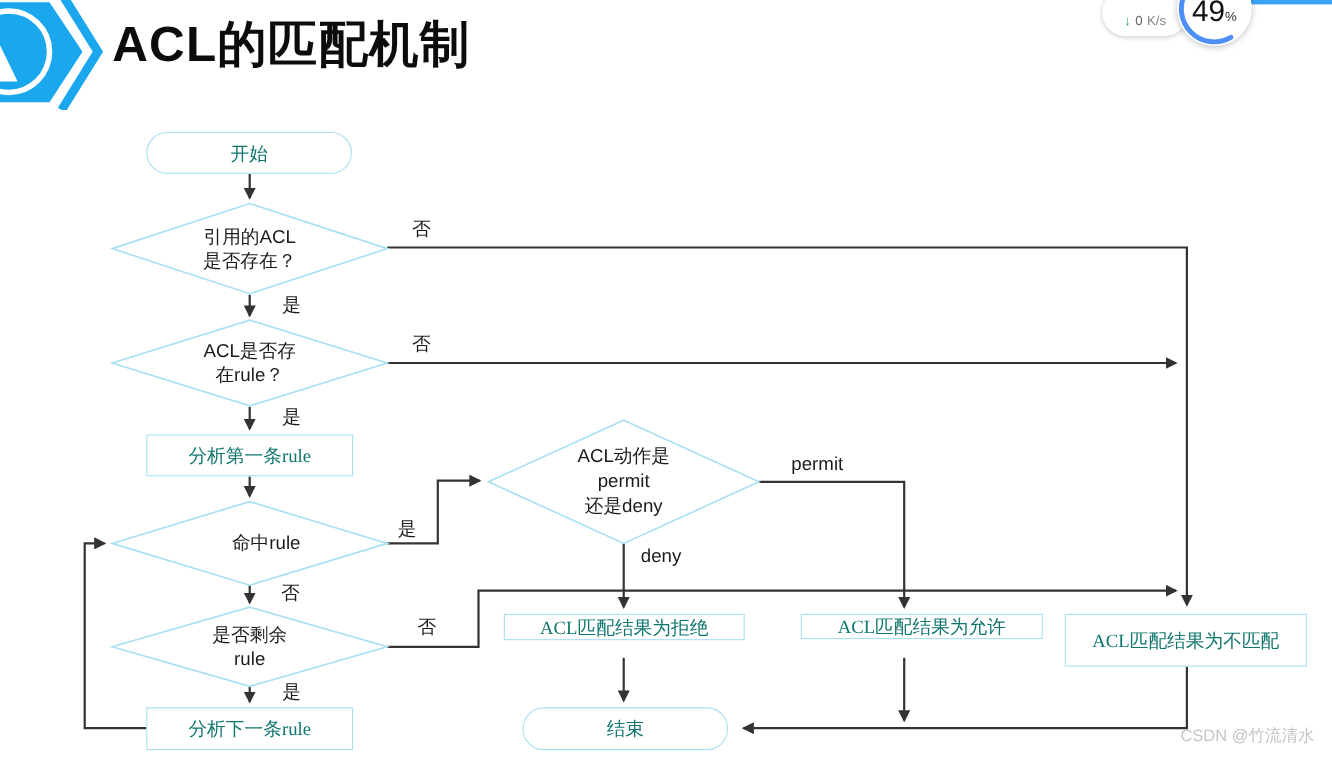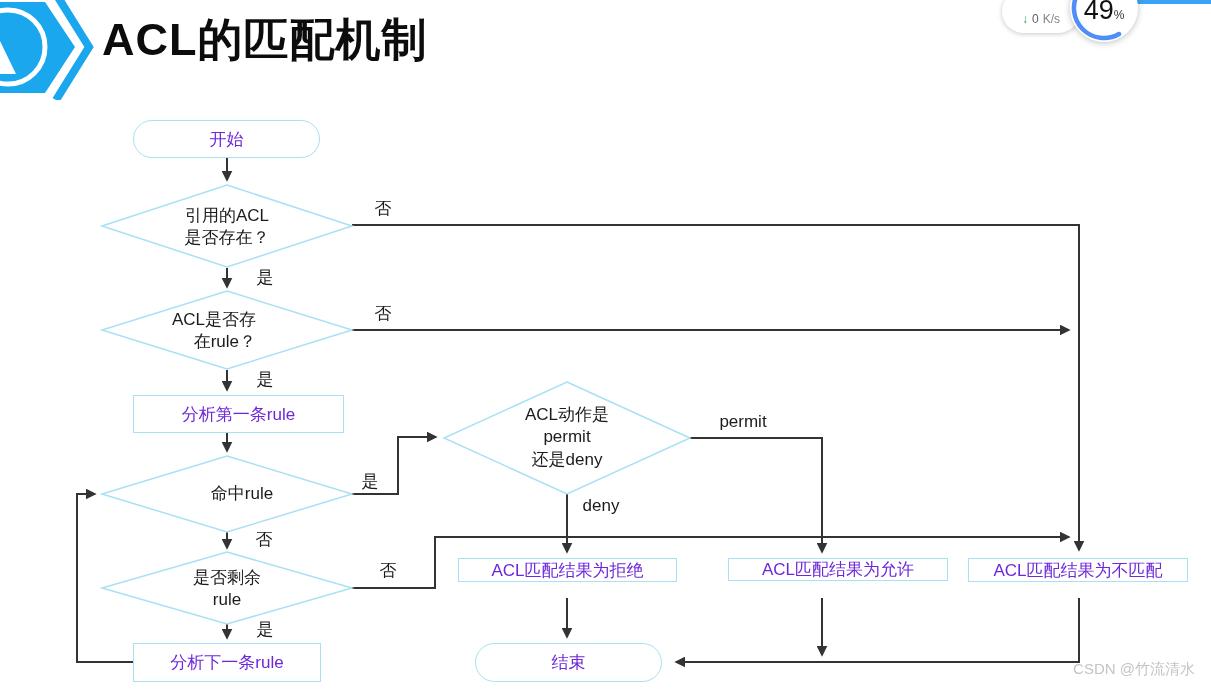--- a/index.html
+++ b/index.html
@@ -32,21 +32,21 @@
   .pct-text {
     position:absolute; left:0; top:22px; width:100%; text-align:center;
     color:#111; font-size:27px; line-height:28px;
   }
   .pct-text .pct-sign { font-size:12px; color:#333; }
   
   .connectors { position:absolute; left:0; top:0; }
   .node {
     position:absolute; box-sizing:border-box; display:flex; align-items:center;
     justify-content:center; background:#fff; border:1.5px solid #a9e0f3;
-    color:#6d28d9; font-size:17px; text-align:right;
+    color:#0f766e; font-size:17px; text-align:right;font-family:Liberation Serif, serif;
   }
   .pill-node { border-radius:20px; }
   .dtext {
     position:absolute; transform:translate(-50%,-50%); text-align:center;
     color:#1b1b1b; font-size:17px; line-height:1.32; white-space:pre-line;
   }
   .elabel {
     position:absolute; transform:translate(-50%,-50%);
     color:#1b1b1b; font-size:17px; white-space:nowrap;
   }
@@ -108,30 +108,30 @@
     <g fill="#ffffff" stroke="#a9e0f3" stroke-width="1.5">
       <polygon points="227,185 352,226 227,267 102,226"></polygon>
       <polygon points="227,291 352,330 227,369 102,330"></polygon>
       <polygon points="227,456 352,494 227,532 102,494"></polygon>
       <polygon points="227,552 352,588 227,624 102,588"></polygon>
       <polygon points="567,382 690,438 567,494 444,438"></polygon>
     </g>
   </svg>
 
   <div class="node pill-node" style="left:133px; top:120px; width:187px; height:38px;">开始</div>
-  <div class="node" style="left:133px; top:395px; width:211px; height:38px;">分析第一条rule</div>
+  <div class="node" style="left:133px; top:395px; width:188px; height:38px;">分析第一条rule</div>
   <div class="node" style="left:133px; top:643px; width:188px; height:39px;">分析下一条rule</div>
   <div class="node" style="left:458px; top:558px; width:219px; height:24px;">ACL匹配结果为拒绝</div>
   <div class="node" style="left:712px; top:558px; width:220px; height:23px;margin-left:16px;">ACL匹配结果为允许</div>
-  <div class="node" style="left:968px; top:558px; width:220px; height:24px;">ACL匹配结果为不匹配</div>
+  <div class="node" style="left:968px; top:558px; width:220px; height:48px;">ACL匹配结果为不匹配</div>
   <div class="node pill-node" style="left:475px; top:643px; width:187px; height:39px;">结束</div>
 
   <div class="dtext" style="left:227px; top:227px;">引用的ACL
 是否存在？</div>
-  <div class="dtext" style="left:214px; top:331px;text-align:right;">ACL是否存
+  <div class="dtext" style="left:227px; top:331px;">ACL是否存
 在rule？</div>
   <div class="dtext" style="left:242px; top:494px;">命中rule</div>
   <div class="dtext" style="left:227px; top:589px;">是否剩余
 rule</div>
   <div class="dtext" style="left:567px; top:438px;">ACL动作是
 permit
 还是deny</div>
 
   <span class="elabel" style="left:383px; top:208px;">否</span>
   <span class="elabel" style="left:265px; top:277px;">是</span>

